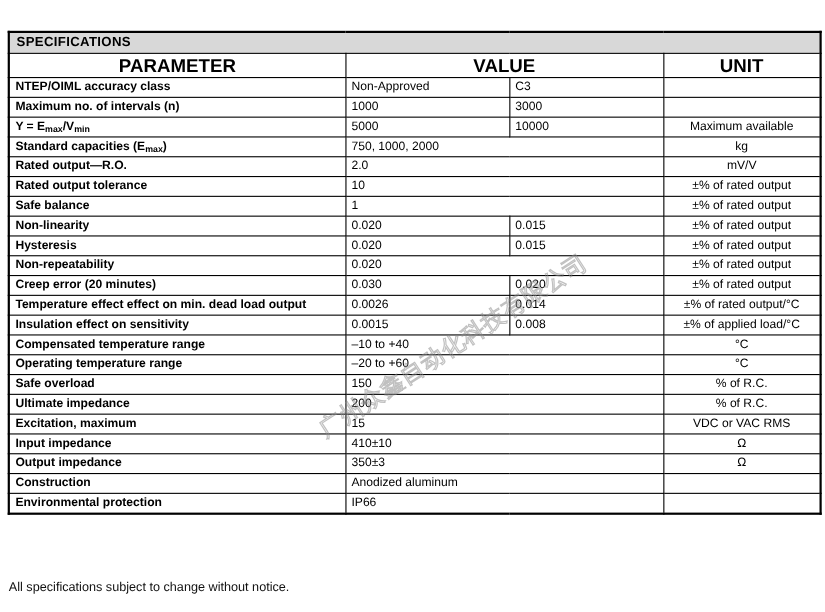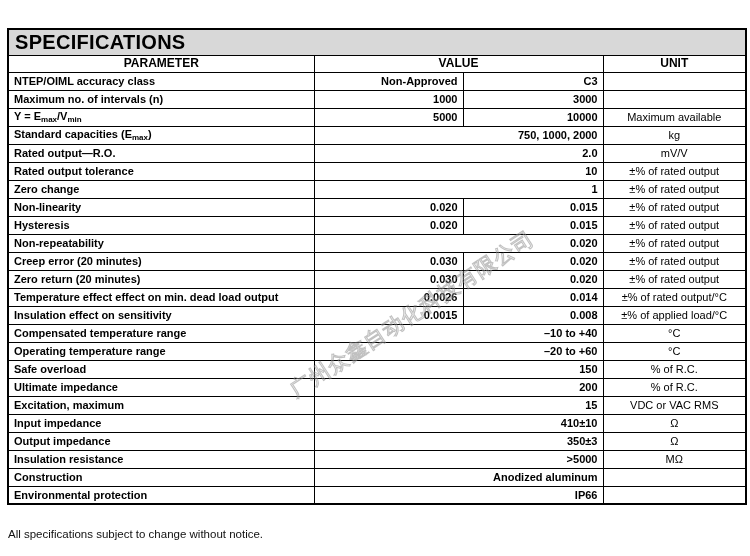--- a/index.html
+++ b/index.html
@@ -26,35 +26,35 @@
     padding: 1px 5px;
     font-size: 11px;
     line-height: 1.15;
     height: 18px;
     overflow: hidden;
     white-space: nowrap;
   }
   tr.title-row th {
     background: #d8d8d8;
     text-align: left;
-    font-size: 20px;
+    font-size: 12px;
     font-weight: bold;
     letter-spacing: 0.3px;
     height: 19px;
     padding-left: 6px;
   }
   tr.header-row th {
     font-weight: bold;
     text-align: center;
-    font-size: 12px;
+    font-size: 17px;
     height: 16px;
     background: #ffffff;
   }
   td.param { font-weight: bold; text-align: left; }
-  td.val   { text-align: right; font-weight: bold; }
+  td.val   { text-align: left; font-weight: normal; }
   td.unit  { text-align: center; font-weight: normal; }
   .sub { font-size: 8px; vertical-align: -2px; font-weight: inherit; }
 
   .footer-note {
     position: absolute;
     left: 8px; top: 528px;
     font-size: 11.5px;
     color: #111;
   }
 
@@ -127,21 +127,21 @@
           <td class="param"><span>Rated output—R.O.</span></td>
           <td colspan="2" class="val">2.0</td>
           <td class="unit">mV/V</td>
         </tr>
         <tr>
           <td class="param"><span>Rated output tolerance</span></td>
           <td colspan="2" class="val">10</td>
           <td class="unit">±% of rated output</td>
         </tr>
         <tr>
-          <td class="param"><span>Zero change</span></td>
+          <td class="param"><span>Safe balance</span></td>
           <td colspan="2" class="val">1</td>
           <td class="unit">±% of rated output</td>
         </tr>
         <tr>
           <td class="param"><span>Non-linearity</span></td>
           <td class="val">0.020</td>
           <td class="val">0.015</td>
           <td class="unit">±% of rated output</td>
         </tr>
         <tr>
@@ -150,26 +150,20 @@
           <td class="val">0.015</td>
           <td class="unit">±% of rated output</td>
         </tr>
         <tr>
           <td class="param"><span>Non-repeatability</span></td>
           <td colspan="2" class="val">0.020</td>
           <td class="unit">±% of rated output</td>
         </tr>
         <tr>
           <td class="param"><span>Creep error (20 minutes)</span></td>
-          <td class="val">0.030</td>
-          <td class="val">0.020</td>
-          <td class="unit">±% of rated output</td>
-        </tr>
-        <tr>
-          <td class="param"><span>Zero return (20 minutes)</span></td>
           <td class="val">0.030</td>
           <td class="val">0.020</td>
           <td class="unit">±% of rated output</td>
         </tr>
         <tr>
           <td class="param"><span>Temperature effect effect on min. dead load output</span></td>
           <td class="val">0.0026</td>
           <td class="val">0.014</td>
           <td class="unit">±% of rated output/°C</td>
         </tr>
@@ -208,25 +202,20 @@
           <td class="param"><span>Input impedance</span></td>
           <td colspan="2" class="val">410±10</td>
           <td class="unit">Ω</td>
         </tr>
         <tr>
           <td class="param"><span>Output impedance</span></td>
           <td colspan="2" class="val">350±3</td>
           <td class="unit">Ω</td>
         </tr>
         <tr>
-          <td class="param"><span>Insulation resistance</span></td>
-          <td colspan="2" class="val">&gt;5000</td>
-          <td class="unit">MΩ</td>
-        </tr>
-        <tr>
           <td class="param"><span>Construction</span></td>
           <td colspan="2" class="val">Anodized aluminum</td>
           <td class="unit"></td>
         </tr>
         <tr>
           <td class="param"><span>Environmental protection</span></td>
           <td colspan="2" class="val">IP66</td>
           <td class="unit"></td>
         </tr>
       </tbody>

